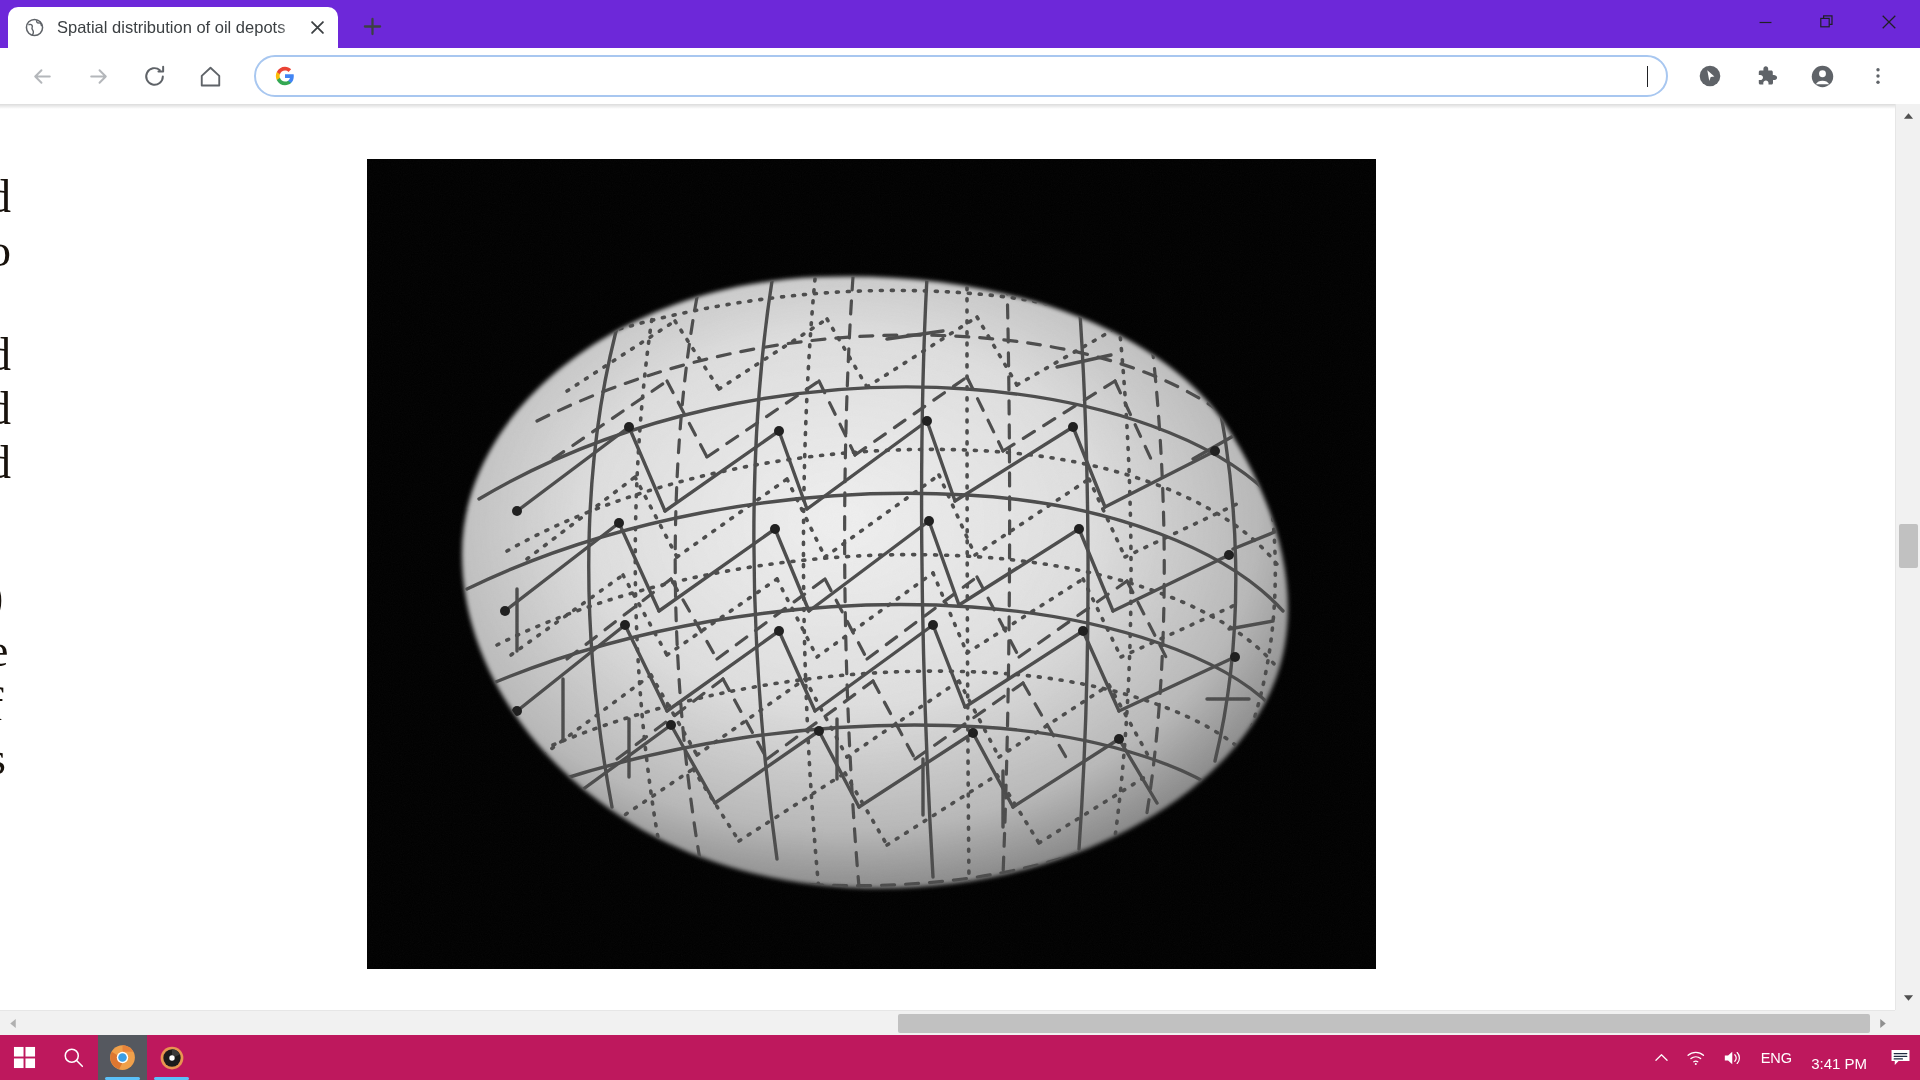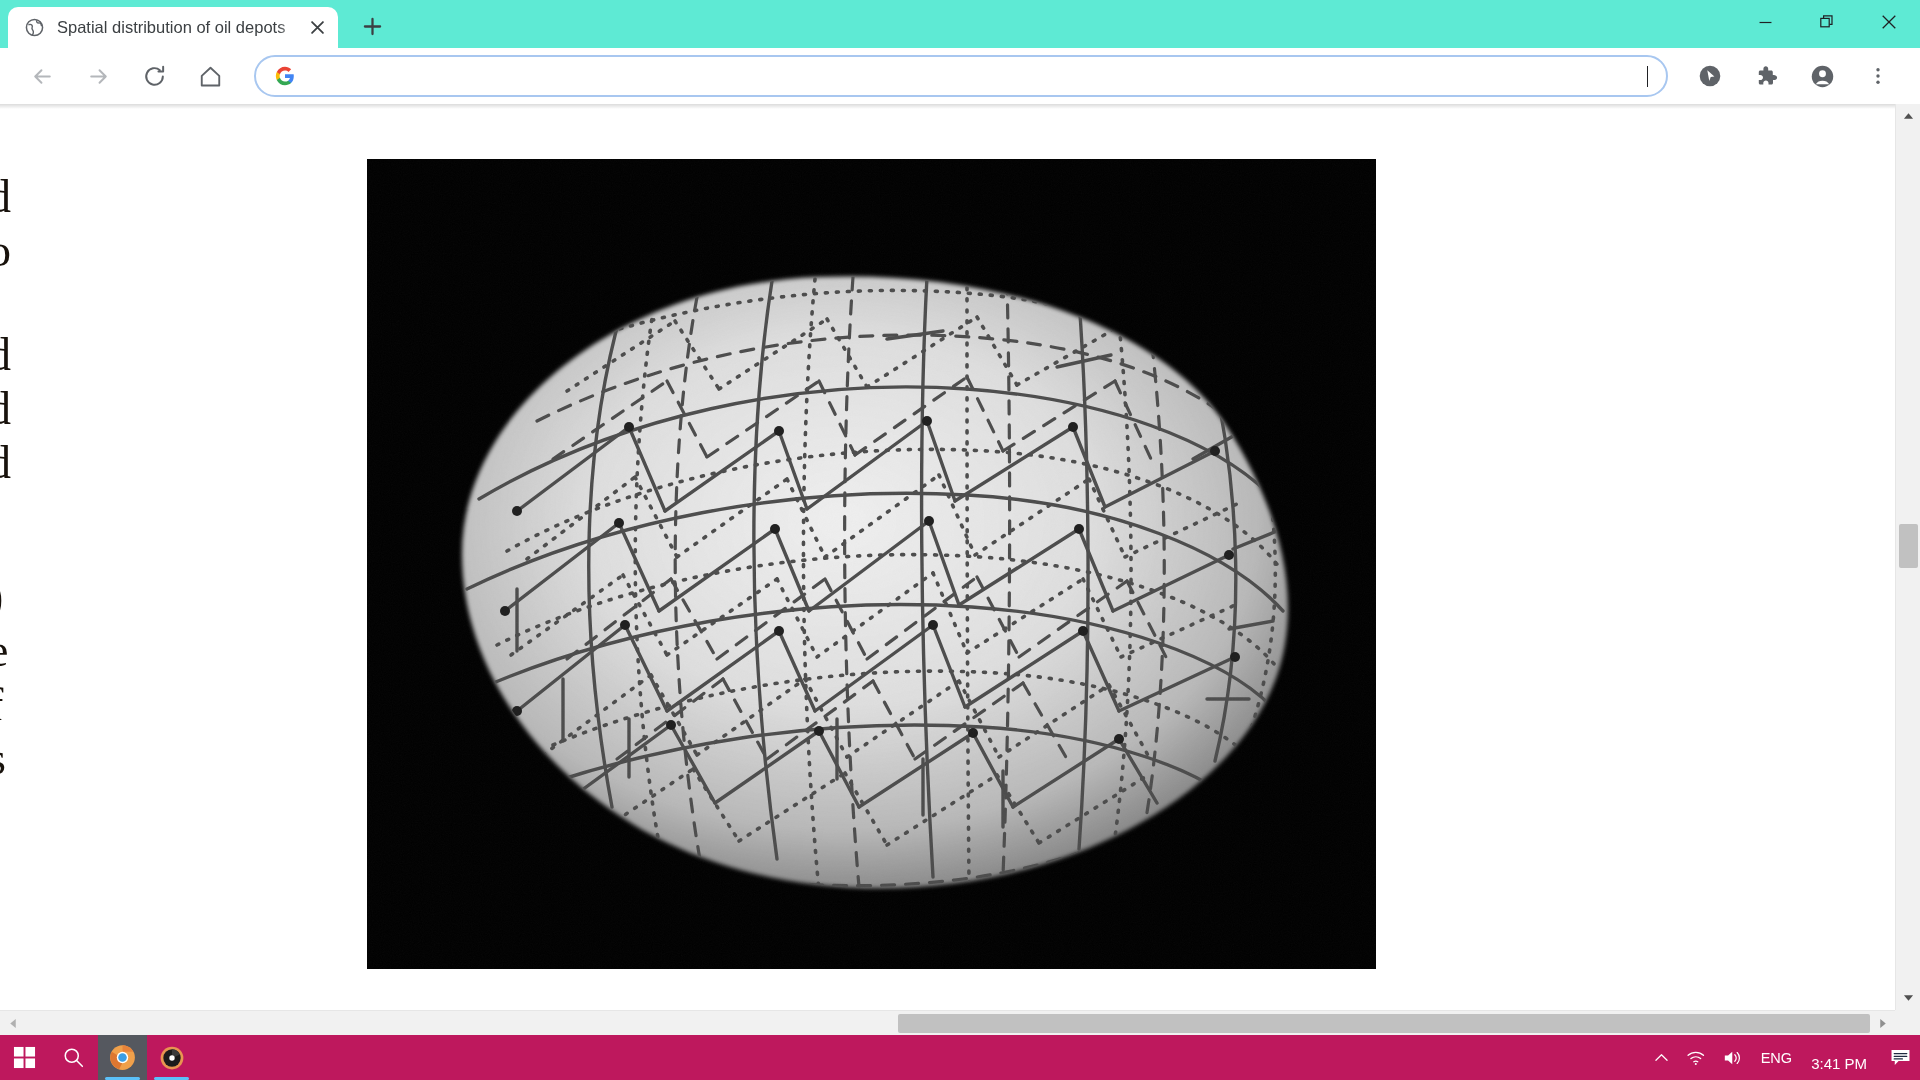--- a/index.html
+++ b/index.html
@@ -9,21 +9,21 @@
     font-family:"Liberation Sans", sans-serif;
     background:#ffffff;
     -webkit-font-smoothing:antialiased;
   }
 
   #app{ position:relative; width:1920px; height:1080px; }
 
   
   .tabstrip{
     position:absolute; left:0; top:0; width:1920px; height:48px;
-    background:#5eead4;
+    background:#6d28d9;
     display:flex; align-items:flex-end;
   }
   .tab{
     position:relative;
     margin-left:8px;
     height:41px; width:330px;
     background:#ffffff;
     border-radius:10px 10px 0 0;
     display:flex; align-items:center;
     padding:0 6px 0 16px;

